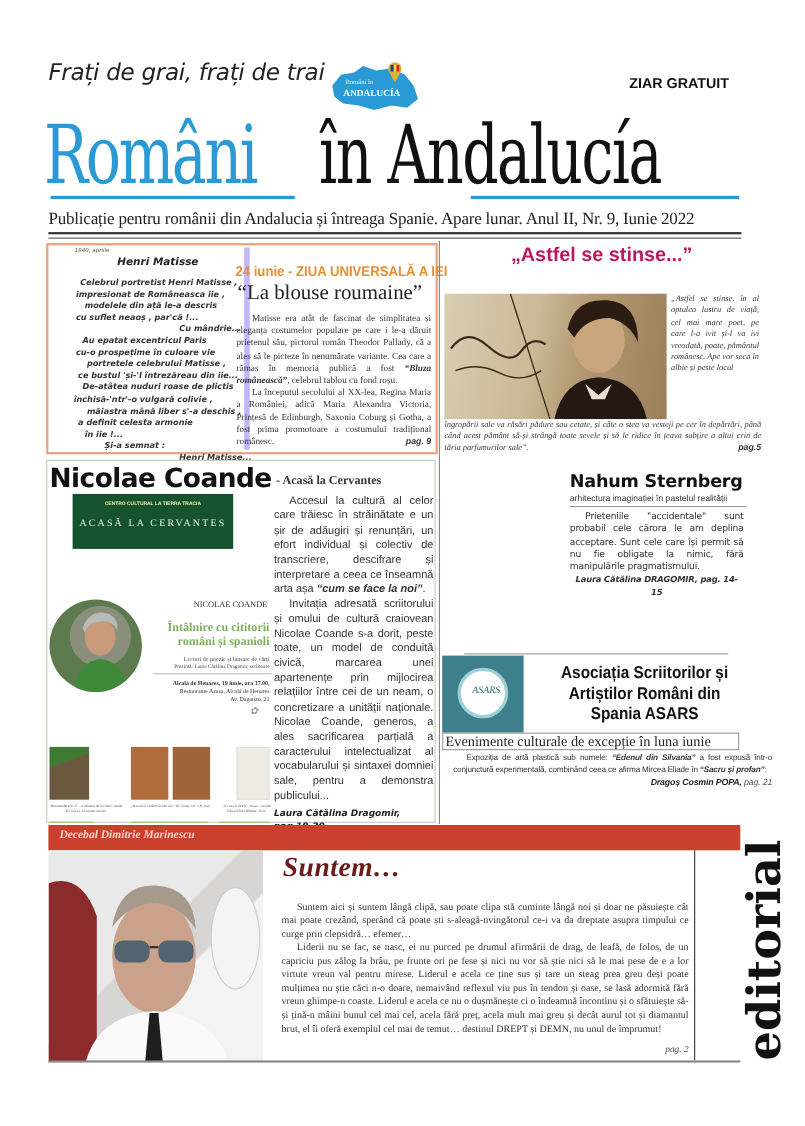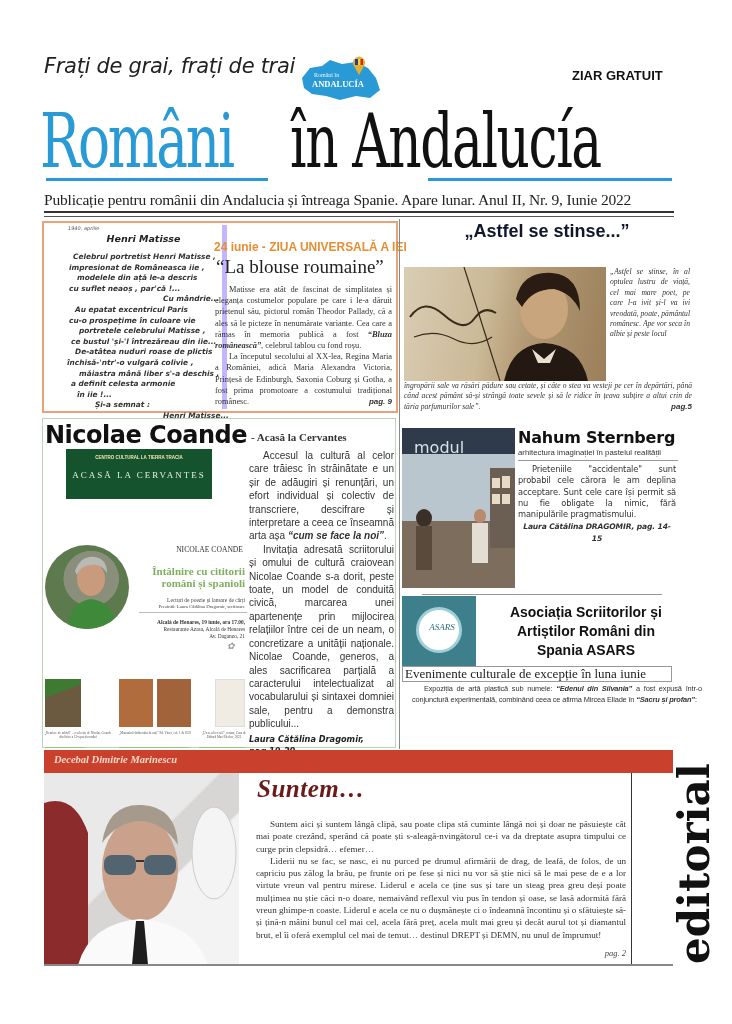--- a/index.html
+++ b/index.html
@@ -26,21 +26,21 @@
   #poem .pl { white-space: nowrap; line-height: 10.6px; }
   #iei { left: 168px; top: 2px; width: 183px; }
   #iei-head { font-family: "Liberation Sans", sans-serif; font-weight: bold; font-size: 13px; color: #e78d32; margin-top: 14px; margin-left: 2px; white-space: nowrap; transform: scaleX(0.92); transform-origin: left; }
   #iei-title { font-size: 19px; color: #222; margin: 2px 0 6px 4px; white-space: nowrap; }
   #iei-body { font-size: 8.4px; line-height: 11.2px; text-align: justify; color: #333; padding: 0 3px 0 3px; }
   #iei-body p { text-indent: 14px; }
   .pag { font-weight: bold; font-style: italic; font-family: "Liberation Sans", sans-serif; font-size: 8px; float: right; }
 
   
   #emin { left: 402px; top: 221px; width: 290px; height: 195px; }
-  #emin-title { text-align: center; font-family: "Liberation Sans", sans-serif; font-weight: bold; font-size: 18px; color: #0f172a; }
+  #emin-title { text-align: center; font-family: "Liberation Sans", sans-serif; font-weight: bold; font-size: 18px; color: #be185d; }
   #emin-sub { text-align: center; font-family: "DejaVu Sans", sans-serif; font-size: 9.5px; line-height: 11px; color: #333; margin-top: 2px; }
   #emin-img { position: absolute; left: 2px; top: 46px; width: 202px; height: 114px; background: linear-gradient(100deg, #d9cdb4 0%, #cbb997 40%, #b39a74 60%, #9a7f5a 100%); overflow: hidden; }
   #emin-text { position: absolute; left: 208px; top: 46px; width: 80px; font-style: italic; font-size: 7.6px; line-height: 10.4px; text-align: justify; color: #333; }
   #emin-bottom { position: absolute; left: 2px; top: 160px; width: 288px; font-style: italic; font-size: 7.6px; line-height: 10.4px; text-align: justify; color: #333; }
 
   
   #coande { left: 42px; top: 418px; width: 354px; height: 330px; border: 1px solid #bcd3b4; }
   #coande-title { position: absolute; left: 2px; top: 2px; font-family: "DejaVu Sans", sans-serif; font-weight: bold; font-size: 24px; color: #111; letter-spacing: -0.5px; white-space: nowrap; }
   #coande-sub { position: absolute; left: 208px; top: 12px; font-weight: bold; font-size: 11px; color: #333; }
   #cerv-banner { position: absolute; left: 23px; top: 30px; width: 146px; height: 50px; background: #14532d; color: #e8f2e0; text-align: center; }
@@ -222,53 +222,40 @@
     <p><span>Accesul la cultură al celor care trăiesc în străinătate e un șir de adăugiri și renunțări, un efort individual și colectiv de transcriere, descifrare și interpretare a ceea ce înseamnă arta așa </span><b><i>“cum se face la noi”</i></b><span>.</span></p>
     <p>Invitația adresată scriitorului și omului de cultură craiovean Nicolae Coande s-a dorit, peste toate, un model de conduită civică, marcarea unei apartenențe prin mijlocirea relațiilor între cei de un neam, o concretizare a unității naționale. Nicolae Coande, generos, a ales sacrificarea parțială a caracterului intelectualizat al vocabularului și sintaxei domniei sale, pentru a demonstra publicului...</p>
     <div id="coande-sign">
       <div>Laura Cătălina Dragomir,</div>
       <div>pag 19-20</div>
     </div>
   </div>
 </div>
 
 <div class="abs" id="stern">
-  <div id="stern-img">
-    <div class="abs" style="left:12px;top:10px;font-family:'DejaVu Sans',sans-serif;font-size:16px;color:#d7e3ea;">modul</div>
-    <svg class="abs" style="left:0;top:0" width="113" height="160" viewBox="0 0 113 160">
-      <rect x="88" y="40" width="25" height="80" fill="#6b5e52"></rect>
-      <rect x="90" y="50" width="8" height="10" fill="#e7dbc6"></rect>
-        <rect x="100" y="48" width="8" height="12" fill="#e7dbc6"></rect>
-      <rect x="90" y="66" width="8" height="10" fill="#e7dbc6"></rect>
-        <rect x="100" y="66" width="8" height="10" fill="#e7dbc6"></rect>
-      <ellipse cx="22" cy="90" rx="8" ry="9" fill="#3a3028"></ellipse>
-        <rect x="14" y="98" width="16" height="44" fill="#5a4a3c"></rect>
-      <ellipse cx="78" cy="88" rx="6" ry="7" fill="#b98a6d"></ellipse>
-        <rect x="70" y="95" width="16" height="40" fill="#e3ddd3"></rect>
-    </svg>
-  </div>
   <div id="stern-title">Nahum Sternberg</div>
   <div id="stern-sub">arhitectura imaginației în pastelul realității</div>
   <div id="stern-rule"></div>
   <div id="stern-body">
     <p>Prieteniile "accidentale" sunt probabil cele cărora le am deplina acceptare. Sunt cele care își permit să nu fie obligate la nimic, fără manipulările pragmatismului.</p>
     <div id="stern-sign">Laura Cătălina DRAGOMIR, pag. 14- 15</div>
   </div>
   <div id="stern-rule2"></div>
 </div>
 
 <div class="abs" id="asars">
   <div id="asars-logo">
     <div class="ring"></div>
     <div class="txt">ASARS</div>
   </div>
   <div id="asars-title">Asociația Scriitorilor și Artiștilor Români din Spania ASARS</div>
   <div id="asars-ev">Evenimente culturale de excepție în luna iunie</div>
   <div id="asars-body">
     <p><span>Expoziția de artă plastică sub numele: </span><b><i>“Edenul din Silvania”</i></b><span> a fost expusă într-o conjunctură experimentală, combinând ceea ce afirma Mircea Eliade în </span><b><i>“Sacru și profan”</i></b><span>:</span></p>
+    <div id="asars-sign"><span>Dragoș Cosmin POPA,</span><span class="pg"> pag. 21</span></div>
   </div>
 </div>
 
 <div class="abs" id="ed-bar">
   <div id="ed-author">Decebal Dimitrie Marinescu</div>
 </div>
 <div class="abs" id="ed-photo">
   <svg width="195" height="192" viewBox="0 0 195 192">
     <path d="M0 30 Q30 20 44 60 L44 192 L0 192 Z" fill="#8c2b2b"></path>
     <ellipse cx="170" cy="80" rx="22" ry="46" fill="#f4f4f4" stroke="#ccc"></ellipse>

